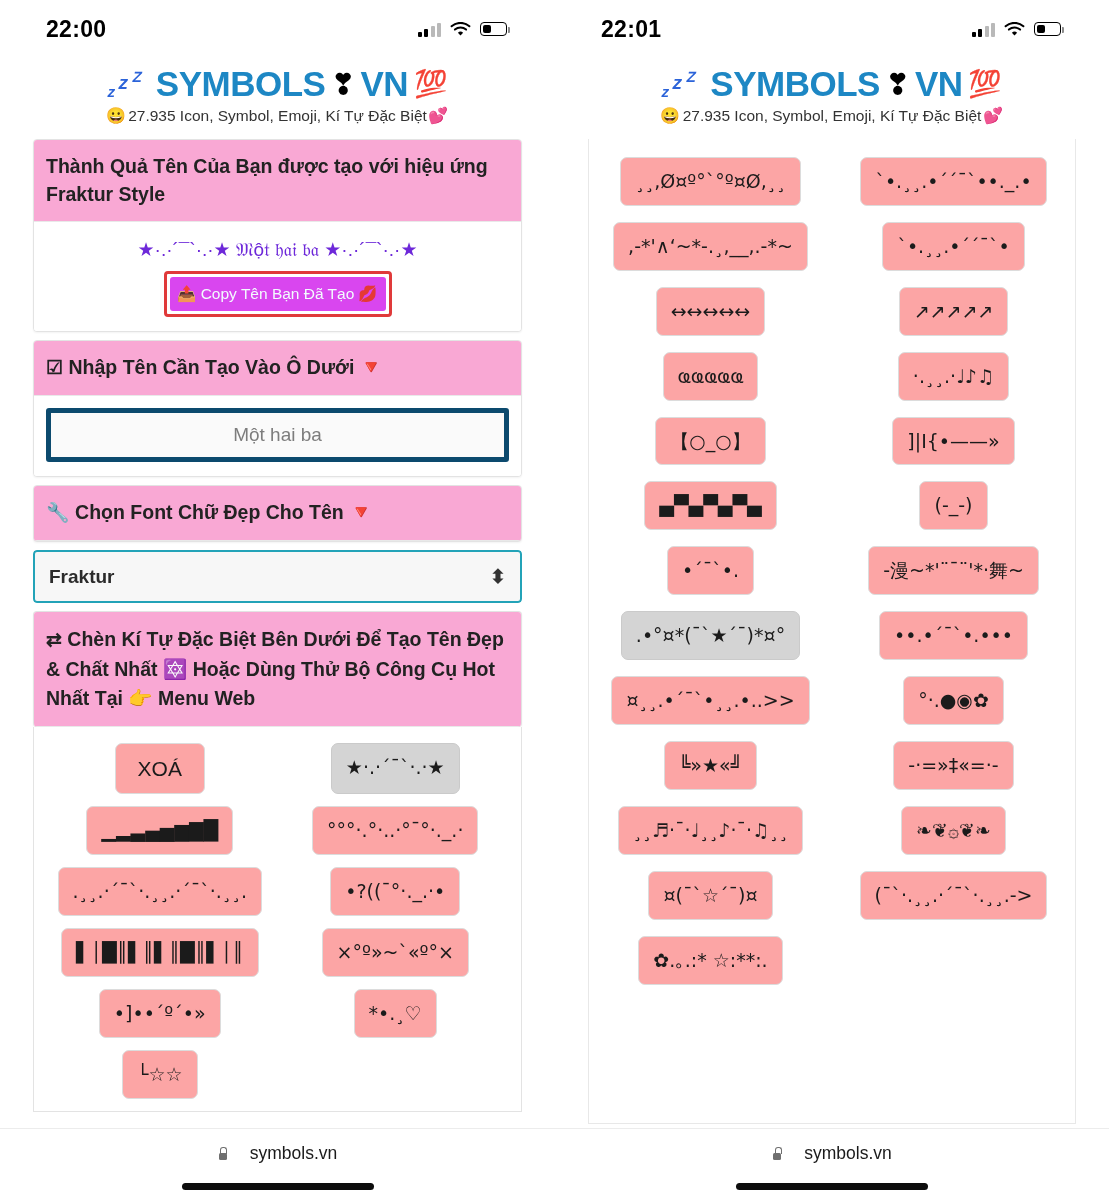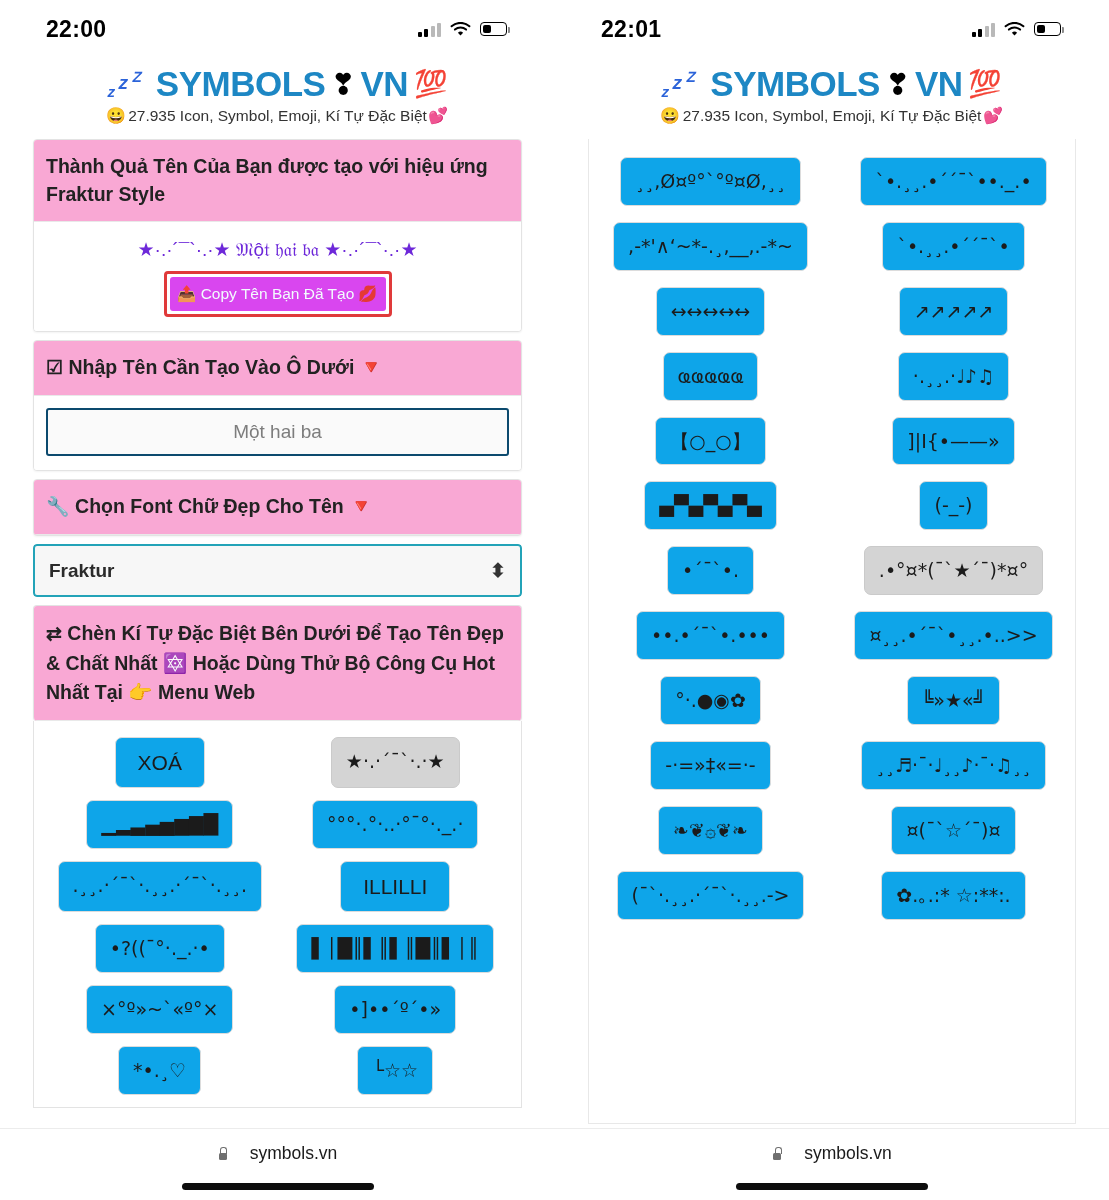--- a/index.html
+++ b/index.html
@@ -81,21 +81,21 @@
     border: 3px solid #e03a3a; border-radius:4px; padding: 3px;
     width: 228px; margin: 0 auto;
   }
   .copy-btn {
     display:block; width:100%; background:#d946ef; border: none; border-radius: 3px;
     color:#f2fbfe; font-size: 15.5px; padding: 8px 0; cursor:pointer;
     font-family:"Liberation Sans", sans-serif;
   }
 
   .name-input {
-    width:100%; border:2px solid #0c4a6e; background:#fafafa; border-radius:3px;
+    width:100%; border:5px solid #0c4a6e; background:#fafafa; border-radius:3px;
     padding: 11px 10px; font-size: 19px; color:#7d7d7d; text-align:center;
     font-family:"Liberation Sans", sans-serif;
   }
   .name-input::placeholder { color:#7d7d7d; }
 
   .select-box {
     width:100%; border: 2px solid #23a3b8; border-radius:4px;
     background:#f7f7f7; padding: 13px 14px;
     display:flex; align-items:center; justify-content:space-between;
     font-size: 19px; font-weight: bold; color:#2b2b2b; cursor:pointer;
@@ -103,21 +103,21 @@
   .select-card { border:none; box-shadow:none; background:transparent; margin-bottom: 8px;}
   .chev { font-size: 19px; color:#333; }
 
   .note-head { line-height: 1.5; }
 
   
   .grid-card { border:1px solid #e3e3e3; border-top: none; background:#fff; padding: 10px 8px 6px;}
   .sgrid { display:flex; flex-wrap:wrap; }
   .scell { width:50%; display:flex; justify-content:center; padding: 6px 4px; }
   .sbox {
-    border:1px solid #dcdcdc; border-radius:7px; background:#0ea5e9;
+    border:1px solid #dcdcdc; border-radius:7px; background:#fca5a5;
     padding: 13px 14px; font-size: 19px; color:#1b1b1b; line-height:1.1;
     text-align:center; cursor:pointer; max-width: 100%;
     font-family: "DejaVu Sans", sans-serif; white-space: nowrap;
   }
   .sbox.sel { background:#d4d4d4; border-color:#cacaca; }
   .sbox.lbl { font-family:"Liberation Sans", sans-serif; font-size:21px; padding: 13px 22px;}
 
   
   .rpanel {
     margin: 0 33px; border:1px solid #e8e8e8; border-top:none;
@@ -249,23 +249,20 @@
             <div class="scell">
               <div class="sbox">▁▂▃▄▅▆▇█</div>
             </div>
             <div class="scell">
               <div class="sbox">°°°·.°·..·°¯°·._.·</div>
             </div>
             <div class="scell">
               <div class="sbox">.¸¸.·´¯`·.¸¸.·´¯`·.¸¸.</div>
             </div>
             <div class="scell">
-              <div class="sbox lbl">ILLILLI</div>
-            </div>
-            <div class="scell">
               <div class="sbox">•?((¯°·._.·•</div>
             </div>
             <div class="scell">
               <div class="sbox">▌│█║▌║▌║█║▌│║</div>
             </div>
             <div class="scell">
               <div class="sbox">×°º»~`«º°×</div>
             </div>
             <div class="scell">
               <div class="sbox">•]••´º´•»</div>
@@ -367,20 +364,23 @@
           <div class="rcell">
             <div class="sbox">▄▀▄▀▄▀▄</div>
           </div>
           <div class="rcell">
             <div class="sbox">(-_-)</div>
           </div>
           <div class="rcell">
             <div class="sbox">•´¯`•.</div>
           </div>
           <div class="rcell">
+            <div class="sbox">-漫~*'¨¯¨'*·舞~</div>
+          </div>
+          <div class="rcell">
             <div class="sbox sel">.•°¤*(¯`★´¯)*¤°</div>
           </div>
           <div class="rcell">
             <div class="sbox">••.•´¯`•.•••</div>
           </div>
           <div class="rcell">
             <div class="sbox">¤¸¸.•´¯`•¸¸.•..&gt;&gt;</div>
           </div>
           <div class="rcell">
             <div class="sbox">°·.●◉✿</div>

